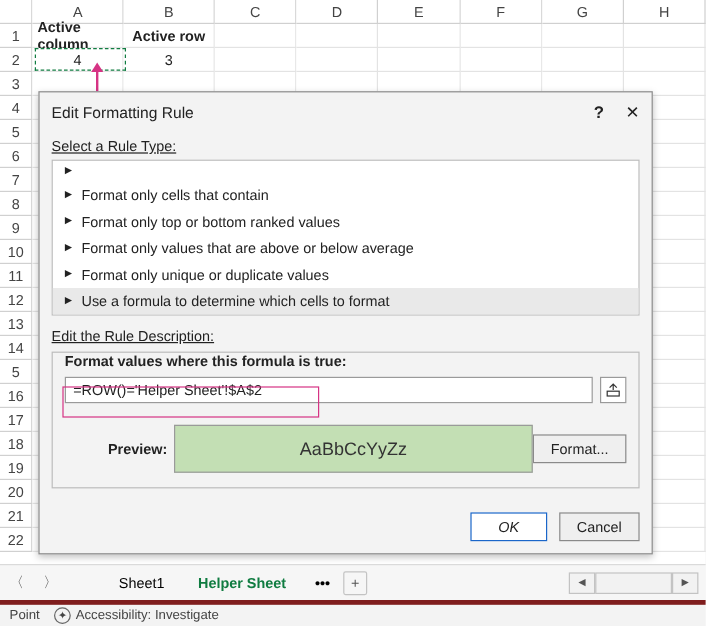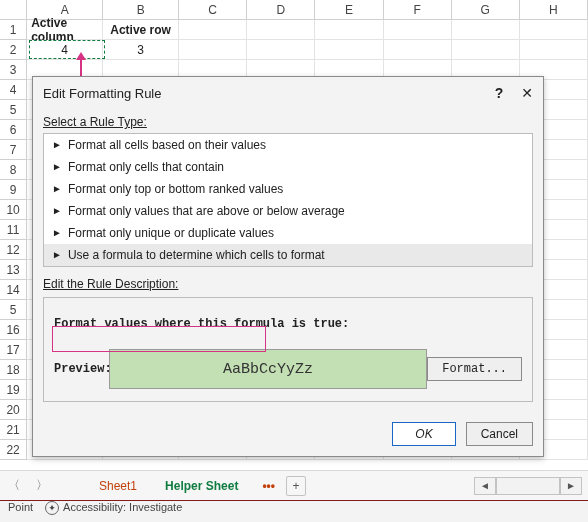--- a/index.html
+++ b/index.html
@@ -85,23 +85,22 @@
   .rule-item {
     padding: 4px 8px;
     display:flex; align-items:center; gap:6px;
     border-bottom: 0;
   }
   .rule-item.selected { background: #e9e9e9; }
   .chev { font-size:10px; line-height:1; }
   .desc-box {
     border: 1px solid #bcbcbc;
     margin-top: 6px;
-    padding: 19px 10px 12px 10px;
+    padding: 0 10px 12px 10px;
     background: #f3f3f3;
-    font-family: Liberation Mono, monospace;
   }
   .desc-box .bold { font-weight:600; margin-bottom:6px; }
   .formula-row { display:flex; gap:6px; align-items:center; }
   .formula-input {
     flex: 1;
     height: 22px;
     border: 1px solid #9a9a9a;
     background: #fff;
     padding: 0 6px;
     font-size: 12px;
@@ -113,21 +112,21 @@
     pointer-events:none;
   }
   .collapse-btn {
     width: 22px; height: 22px;
     border: 1px solid #9a9a9a;
     background: #fff;
     display:flex; align-items:center; justify-content:center;
     font-size:11px;
   }
   .preview-row {
-    display:flex; align-items:center; gap:0; margin-top:18px;
+    display:flex; align-items:center; gap:0; margin-top:18px;margin-left:36px;
   }
   .preview-label { font-weight:600; width:55px; }
   .preview-box {
     flex:1; height:40px;
     border:1px solid #9a9a9a;
     background:#c3dfb4;
     display:flex; align-items:center; justify-content:center;
     font-size:15px; color:#333;text-align:center;
   }
   .btn {
@@ -145,39 +144,39 @@
   
   .tabstrip {
     position:absolute; left:0; right:0; bottom:22px; height:30px;
     background:#f6f6f6; border-top:1px solid #dadada;
     display:flex; align-items:center;
   }
   .nav-arr { width:28px; text-align:center; color:#555; font-size:12px;}
   .tab {
     padding:4px 12px; margin-right:2px;
     border:1px solid transparent;
-    color:#c2410c;
+    color:#000000;
   }
   .tab.active {
     background:#fff; border:1px solid #bcbcbc; border-bottom-color:#fff;
     font-weight:600;
   }
   .tab.helper { color:#107c41; font-weight:600;}
   .tab.more { padding:4px 8px; font-weight:700;}
   .tabstrip .spacer { flex:1;}
   .scroll-mini { display:flex; align-items:center; gap:0; margin-right:6px;}
   .scroll-mini .seg {
     width:22px; height:18px; border:1px solid #c3c3c3; background:#f2f2f2;
     display:flex;align-items:center;justify-content:center;font-size:10px;color:#555;
   }
   .scroll-mini .track { width:64px;}
   .statusbar {
     position:absolute; left:0; right:0; bottom:0; height:22px;
-    background:#f3f3f3; border-top:1px solid #7f1d1d;
-    display:flex; gap:12px; padding:0 8px;
+    background:#f3f3f3; border-top:4px solid #7f1d1d;
+    display:flex; align-items:center; gap:12px; padding:0 8px;
     font-size:11px; color:#444;
   }
   .acc-icon {
     display:inline-flex;align-items:center;justify-content:center;
     width:14px;height:14px;border:1px solid #666;border-radius:50%;
     font-size:9px; margin-right:4px;
   }
 </style>
 </head>
 <body>
@@ -450,21 +449,20 @@
     <span class="right">
       <span class="help-icon">?</span>
       <span class="close-x">✕</span>
     </span>
   </div>
   <div class="dlg-body">
     <div class="section-label">Select a Rule Type:</div>
     <div class="rule-list" id="rule-list">
         <div class="rule-item">
           <span class="chev">►</span>
-          <span>Format all cells based on their values</span>
         </div>
         <div class="rule-item">
           <span class="chev">►</span>
           <span>Format only cells that contain</span>
         </div>
         <div class="rule-item">
           <span class="chev">►</span>
           <span>Format only top or bottom ranked values</span>
         </div>
         <div class="rule-item">
@@ -478,20 +476,31 @@
         <div class="rule-item selected">
           <span class="chev">►</span>
           <span>Use a formula to determine which cells to format</span>
         </div>
       </div>
 
     <div class="section-label" style="margin-top:10px;">Edit the Rule Description:</div>
 
     <div class="desc-box" style="position:relative;">
       <div class="bold">Format values where this formula is true:</div>
+      <div class="formula-row">
+        <div class="formula-input">
+          <span>=ROW()='Helper Sheet'!$A$2</span>
+        </div>
+        <div class="collapse-btn">
+          <svg width="12" height="12" viewBox="0 0 12 12">
+              <rect x="1" y="7" width="10" height="4" fill="none" stroke="#333"></rect>
+              <path d="M6 1 L6 6 M3 4 L6 1 L9 4" fill="none" stroke="#333"></path>
+            </svg>
+        </div>
+      </div>
       <div class="formula-hl" style="left:8px; top:28px; width:214px; height:26px;"></div>
 
       <div class="preview-row">
         <div class="preview-label">Preview:</div>
         <div class="preview-box">
           <span>AaBbCcYyZz</span>
         </div>
         <div class="btn">
           <span>Format...</span>
         </div>

